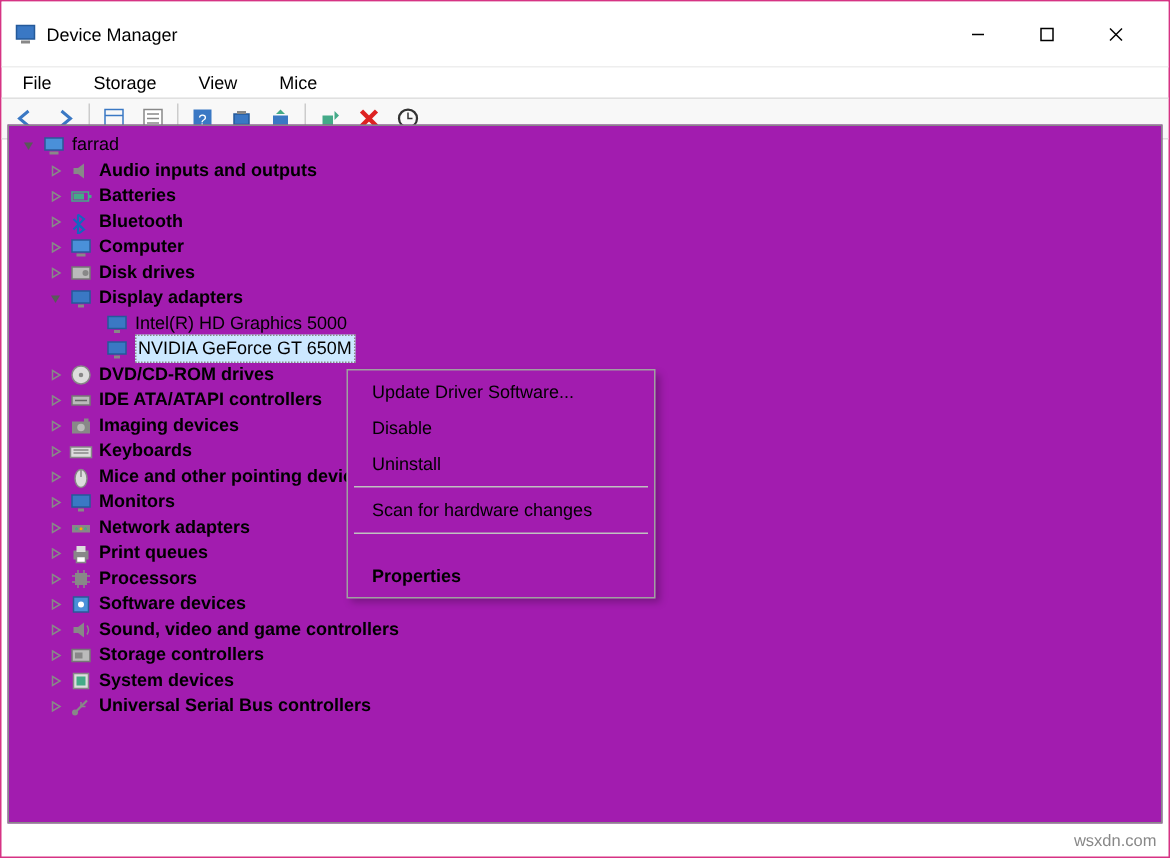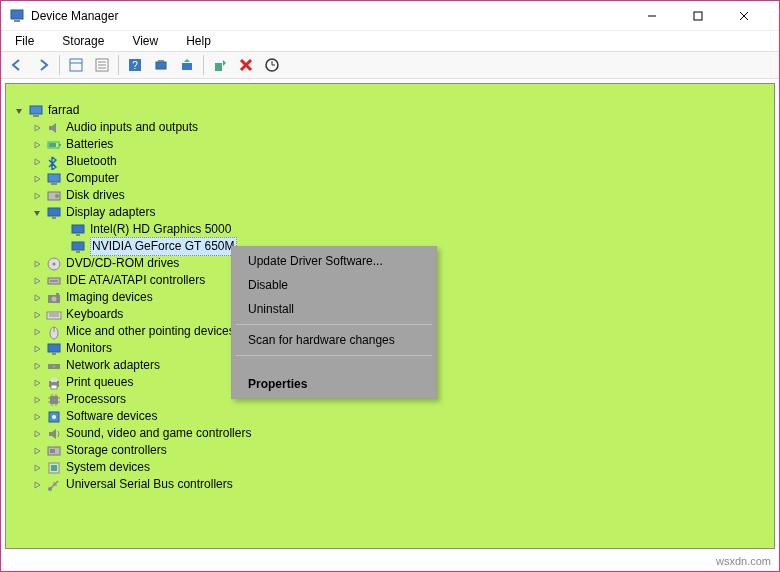--- a/index.html
+++ b/index.html
@@ -10,21 +10,21 @@
     background: #fff;
     width: 780px;
     height: 572px;
     position: relative;
     overflow: hidden;
     border: 1px solid #d63384;
   }
   .titlebar {
     display: flex;
     align-items: center;
-    height: 30px;
+    height: 44px;
     padding: 0 12px 0 8px;
     background: #fff;
     border-bottom: 1px solid #eee;
   }
   .titlebar .app-icon {
     width: 16px; height: 16px; margin-right: 6px;
   }
   .titlebar .title { flex: 0 0 auto; }
   .titlebar .spacer { flex: 1; }
   .caption-btn {
@@ -42,45 +42,45 @@
   }
   .tool-btn {
     width: 24px; height: 24px; display: flex; align-items: center; justify-content: center;
     border: 1px solid transparent;
   }
   .tool-sep { width: 1px; height: 20px; background: #ccc; margin: 0 2px; }
   .tree-area {
     position: absolute;
     top: 82px; left: 4px; right: 4px; bottom: 22px;
     border: 1px solid #888;
-    background: #bef264;
+    background: #a21caf;
     overflow: auto;
-    padding: 18px 0;
+    padding: 4px 0;
   }
   .node {
     display: flex; align-items: center; height: 17px; line-height: 17px;
     white-space: nowrap; padding-right: 8px;
   }
   .node .toggle {
     width: 14px; height: 14px; display: inline-flex; align-items: center; justify-content: center;
     margin-right: 2px;
   }
   .node .icon {
     width: 16px; height: 16px; display: inline-flex; align-items: center; justify-content: center;
     margin-right: 4px;
   }
   .node.selected .label-span { background: #cce8ff; border: 1px dotted #888; padding: 0 1px;}
   .indent-0 { padding-left: 6px; }
-  .indent-1 { padding-left: 24px; }
+  .indent-1 { padding-left: 24px; font-weight: bold; }
   .indent-2 { padding-left: 48px; }
   .ctx-menu {
     position: absolute;
     left: 230px; top: 245px;
     width: 206px;
-    background: #a3a3a3;
+    background: #a21caf;
     border: 1px solid #a0a0a0;
     box-shadow: 3px 3px 5px rgba(0,0,0,0.25);
     padding: 2px;
   }
   .ctx-item { padding: 5px 14px; }
   .ctx-item.bold { font-weight: bold; margin-top: 16px; }
   .ctx-sep { height: 1px; background: #c0c0c0; margin: 3px 2px; }
   .watermark {
     position: absolute; right: 8px; bottom: 4px; font-size: 11px; color: #888;
   }
@@ -113,21 +113,21 @@
         <line x1="1" y1="1" x2="9" y2="9" stroke="#000"></line>
         <line x1="9" y1="1" x2="1" y2="9" stroke="#000"></line>
       </svg>
     </div>
 </div>
 
 <div class="menubar">
   <span class="menu-item">File</span>
   <span class="menu-item">Storage</span>
   <span class="menu-item">View</span>
-  <span class="menu-item">Help</span>
+  <span class="menu-item">Mice</span>
 </div>
 
 <div class="toolbar">
   <div class="tool-btn">
       <svg width="16" height="16">
         <path d="M10 3 L4 8 L10 13" fill="none" stroke="#3a78c4" stroke-width="2"></path>
       </svg>
     </div>
   <div class="tool-btn">
       <svg width="16" height="16">

